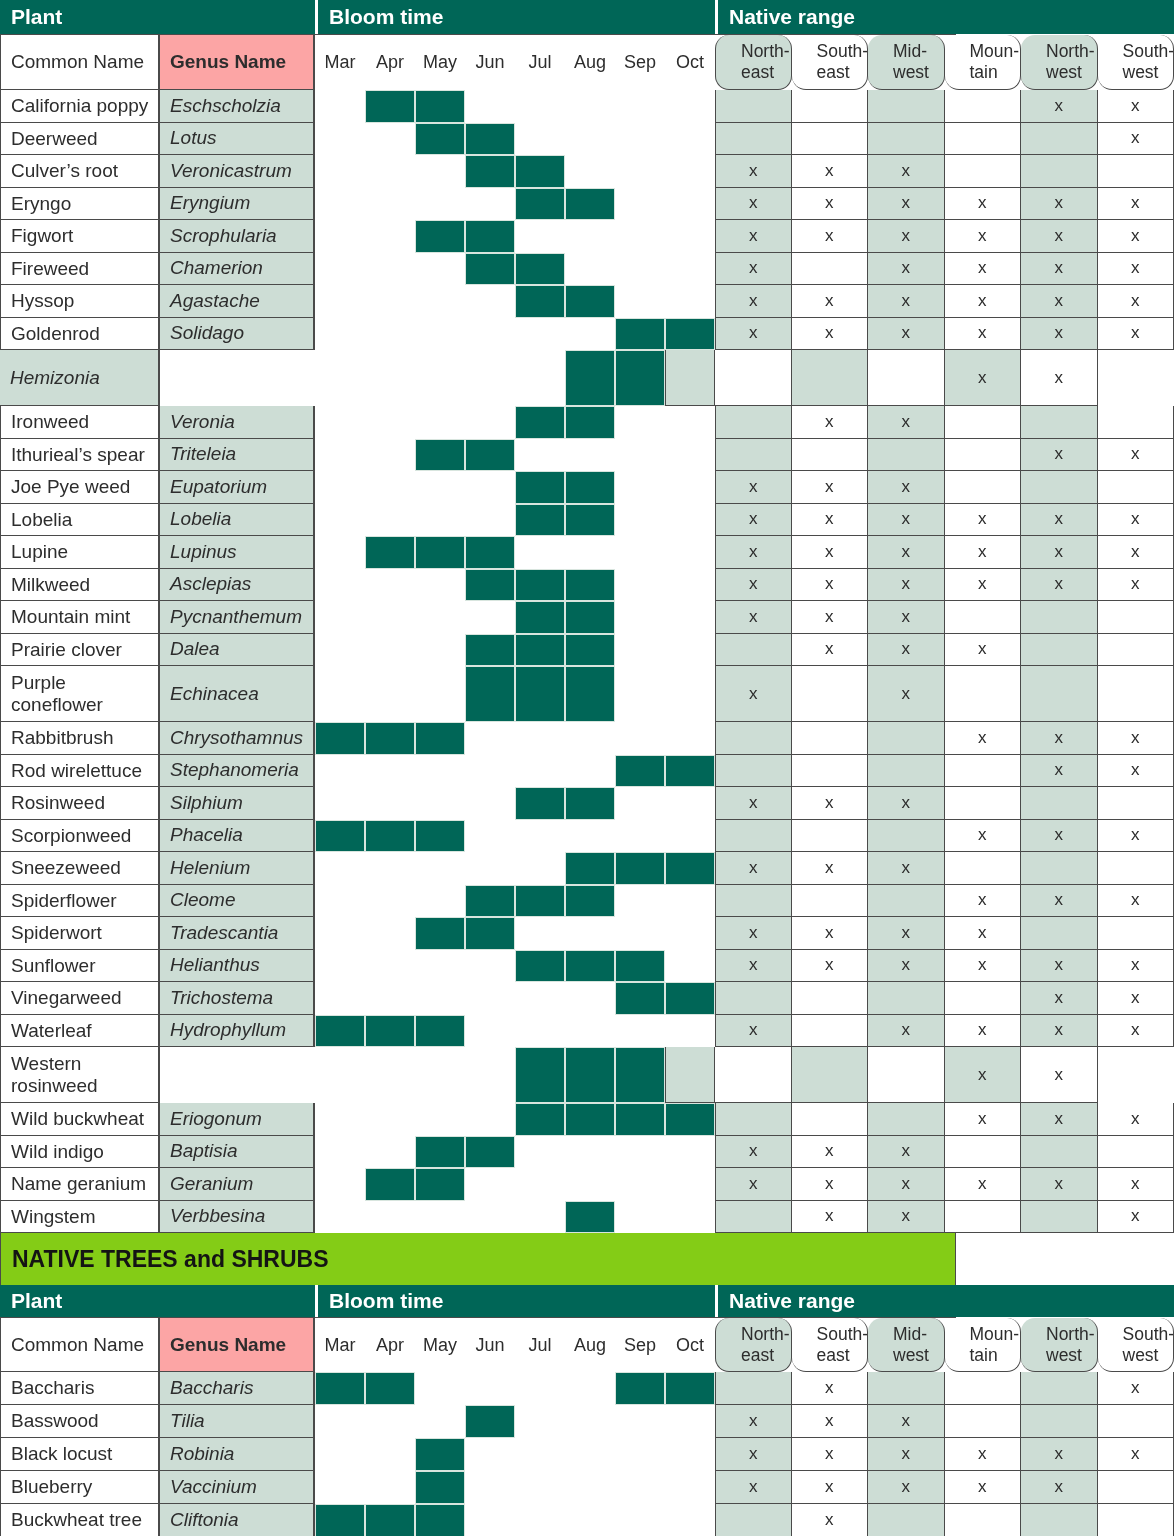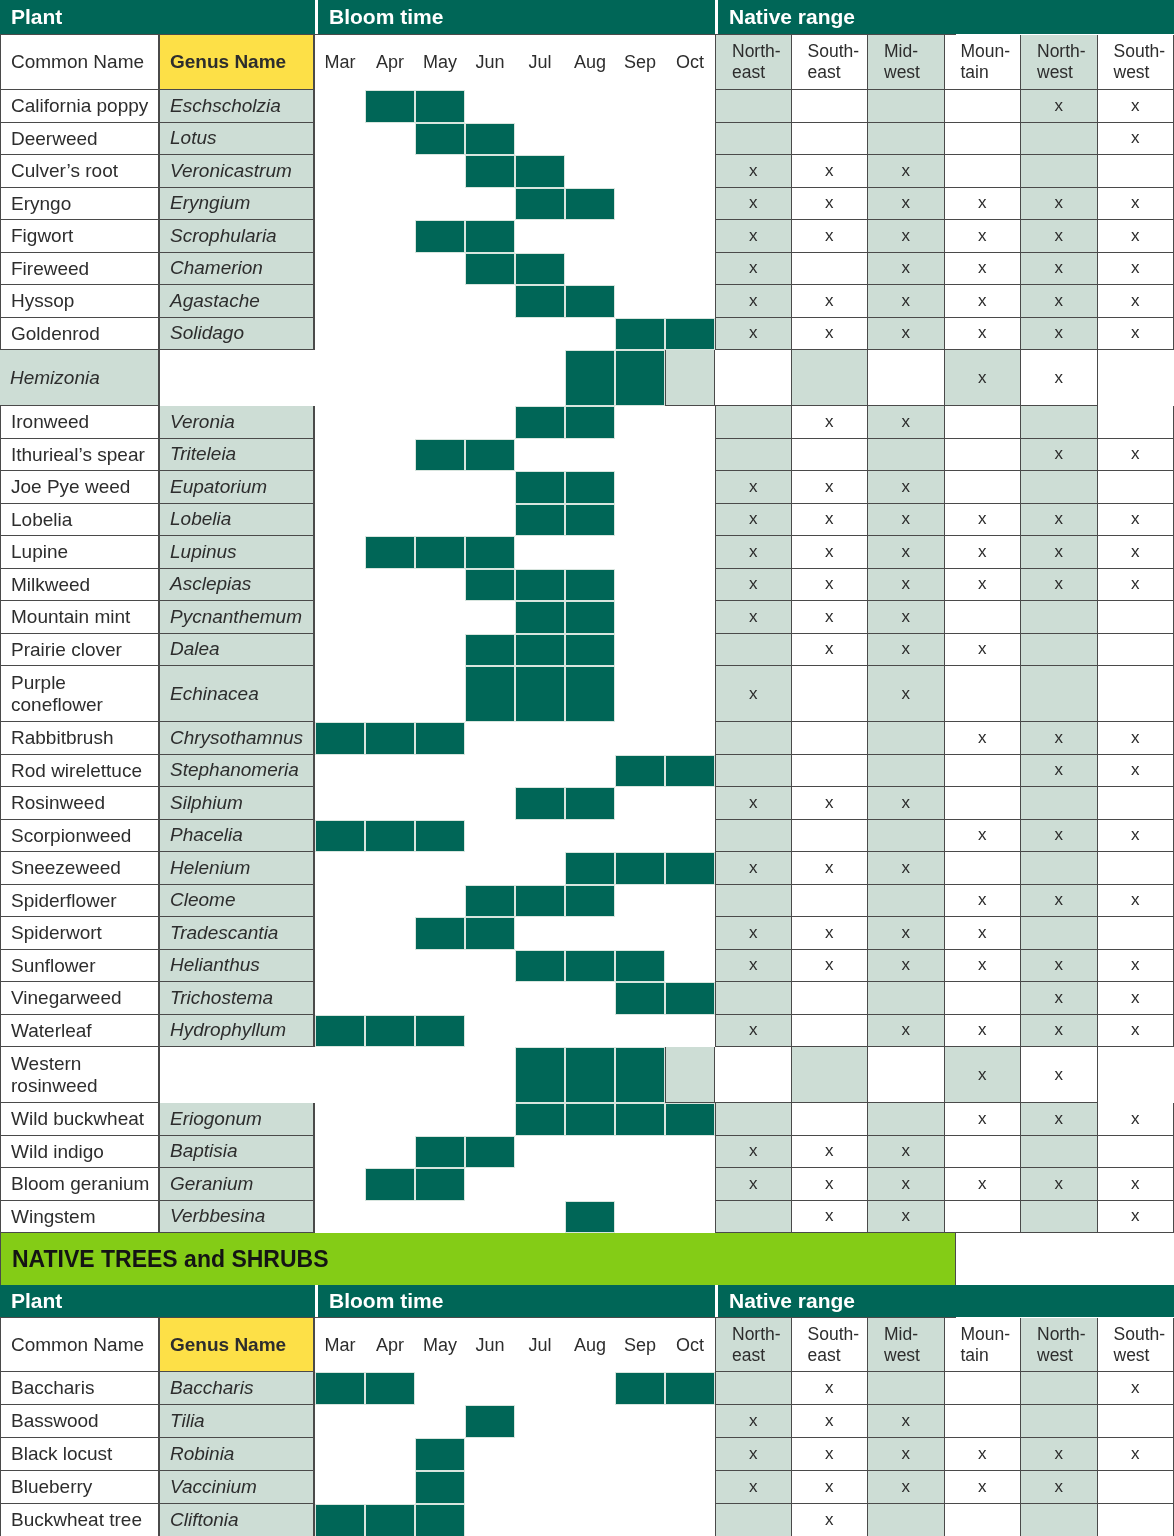--- a/index.html
+++ b/index.html
@@ -45,31 +45,32 @@
   .alt   { background: #ffffff; }
 
   
   .hc-common {
     border-left: 1px solid #4a4a4a;
     border-right: 2px solid #4a4a4a;
     border-bottom: 1.5px solid #4a4a4a;
     padding-left: 10px; font-size: 19px; background: #fff;
   }
   .hc-genus {
-    background: #fde047;
+    background: #fca5a5;
     border-right: 2px solid #4a4a4a;
     border-bottom: 1.5px solid #4a4a4a;
     padding-left: 10px; font-size: 19px; font-weight: bold;
   }
   .hc-month { justify-content: center; font-size: 18px; background: #fff; }
   .hc-region {
     border-right: 1px solid #4a4a4a;
     border-bottom: 1.5px solid #4a4a4a;
-    padding-left: 16px; font-size: 17.5px; line-height: 1.18;
+    padding-left: 25px; font-size: 17.5px; line-height: 1.18;
     white-space: pre-line;
+    border-radius: 14px;
   }
   .hc-region.first { border-left: 1px solid #4a4a4a; }
 
   
   .c-common {
     border-left: 1px solid #4a4a4a;
     border-right: 2px solid #4a4a4a;
     border-bottom: 1.5px solid #4a4a4a;
     padding-left: 10px; font-size: 19px; line-height: 1.12;
     white-space: pre-line; background: #fff;
@@ -693,21 +694,21 @@
           <div class="cell c-month"></div>
           <div class="cell c-month"></div>
           <div class="cell c-region shade first">x</div>
           <div class="cell c-region alt">x</div>
           <div class="cell c-region shade">x</div>
           <div class="cell c-region alt"></div>
           <div class="cell c-region shade"></div>
           <div class="cell c-region alt"></div>
         </div>
         <div class="trow">
-          <div class="cell c-common">Bloom geranium</div>
+          <div class="cell c-common">Name geranium</div>
           <div class="cell c-genus">Geranium</div>
           <div class="cell c-month"></div>
           <div class="cell c-month filled"></div>
           <div class="cell c-month filled"></div>
           <div class="cell c-month"></div>
           <div class="cell c-month"></div>
           <div class="cell c-month"></div>
           <div class="cell c-month"></div>
           <div class="cell c-month"></div>
           <div class="cell c-region shade first">x</div>

